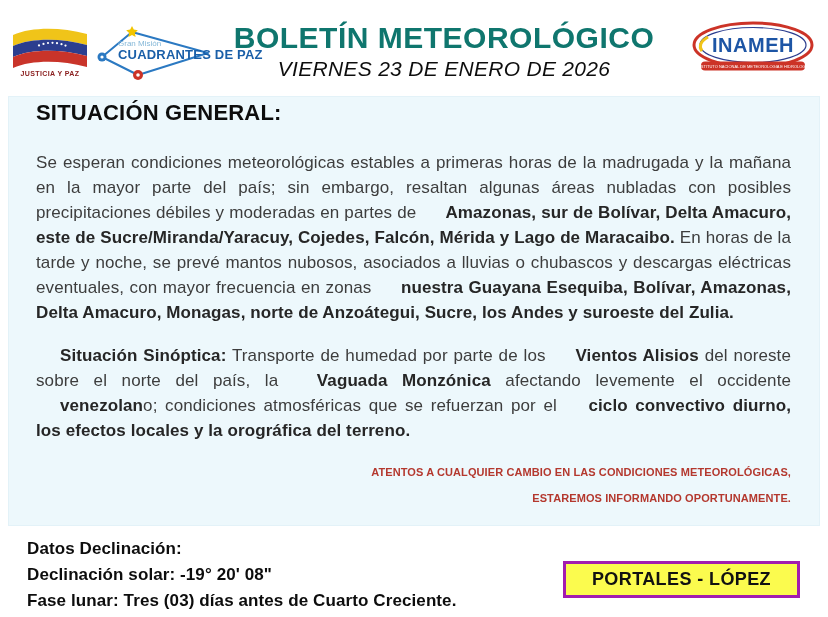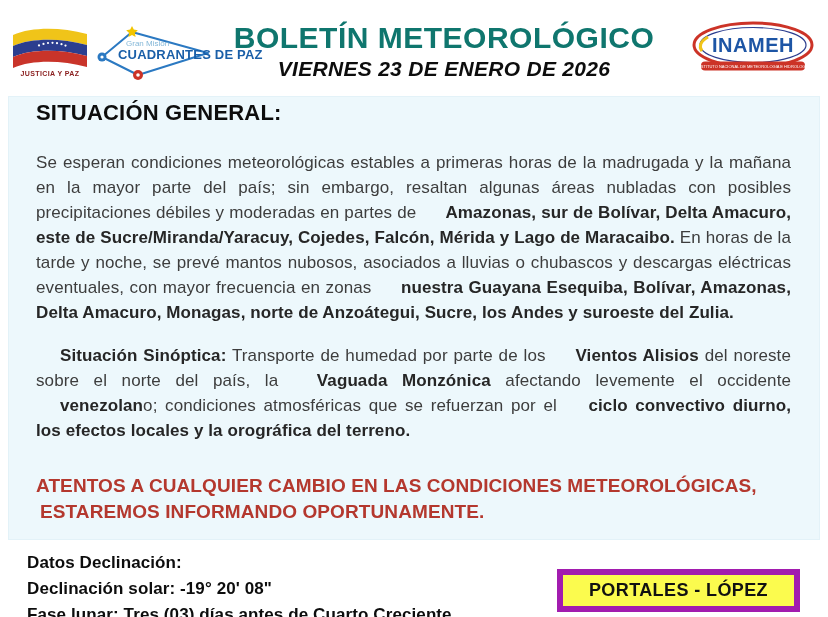--- a/index.html
+++ b/index.html
@@ -12,49 +12,49 @@
   .header{
     height:96px;display:flex;align-items:center;justify-content:space-between;
     padding:4px 6px 0 10px;box-sizing:border-box;background:#ffffff;
   }
   .logo-left{display:flex;align-items:flex-start;gap:4px;width:200px;}
   .flag-wrap{display:flex;flex-direction:column;align-items:center;width:84px;margin-top:8px;}
   .justicia-label{font-size:7px;font-weight:bold;color:#8b2020;letter-spacing:.4px;margin-top:1px;white-space:nowrap;}
   .cuadrantes{position:relative;width:122px;height:60px;margin-top:6px;}
   .cuadrantes svg{position:absolute;left:0;top:0;}
   .cuadrantes-text{position:absolute;left:24px;top:17px;line-height:1.05;}
-  .cuadrantes-text .l1{font-size:8px;color:#85b8d8;padding-left:8px;}
+  .cuadrantes-text .l1{font-size:8px;color:#85b8d8;}
   .cuadrantes-text .l2{font-size:13px;font-weight:bold;color:#1a5fa8;letter-spacing:.2px;white-space:nowrap;}
   .title-block{flex:1;text-align:center;margin-top:2px;}
   .main-title{font-size:30px;font-weight:800;color:#0f766e;letter-spacing:.5px;}
-  .main-date{font-size:21px;font-weight:bold;font-style:italic;color:#0d0d0d;margin-top:2px;letter-spacing:.3px;}
+  .main-date{font-size:21px;font-weight:normal;font-style:italic;color:#0d0d0d;margin-top:2px;letter-spacing:.3px;}
   .logo-right{width:140px;display:flex;justify-content:flex-end;padding-right:4px;}
   
   .panel{
     margin:0 8px;background:#edf8fc;border:1px solid #e3f2f8;
     padding:3px 28px 14px 27px;box-sizing:border-box;min-height:424px;
   }
   .section-title{font-size:22px;font-weight:800;color:#0d0d0d;letter-spacing:.2px;}
   .para{
     font-size:17px;line-height:25px;color:#3d3d3d;text-align:justify;
     letter-spacing:.1px;
   }
   .para .b{font-weight:bold;color:#262626;margin-left:24px;}
   .para1{margin-top:24px;}
   .para2{margin-top:18px;}
-  .warning{margin-top:30px;font-size:19px;font-weight:bold;color:#b4382e;line-height:26px;letter-spacing:.1px;}
+  .warning{margin-top:16px;font-size:11px;font-weight:bold;color:#b4382e;line-height:26px;letter-spacing:.1px;text-align:right;}
   .warning .wl2{padding-left:4px;}
   
   .footer{
     display:flex;justify-content:space-between;align-items:flex-end;
     padding:10px 28px 0 27px;box-sizing:border-box;
   }
   .astro{font-size:17px;font-weight:bold;color:#0d0d0d;line-height:26px;letter-spacing:.1px;}
   .badge{
-    background:#fbfb4e;border:6px solid #a21caf;color:#111;
+    background:#fbfb4e;border:3px solid #a21caf;color:#111;
     font-size:18px;font-weight:bold;padding:5px 26px;letter-spacing:.4px;
     margin-bottom:16px;white-space:nowrap;
   }
 </style>
 </head>
 <body>
 
 <div class="header">
   <div class="logo-left">
     <div class="flag-wrap">

